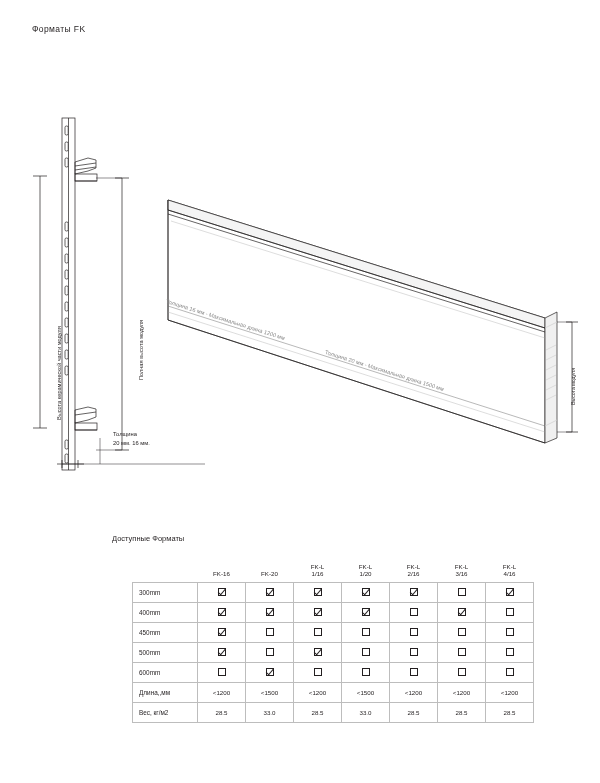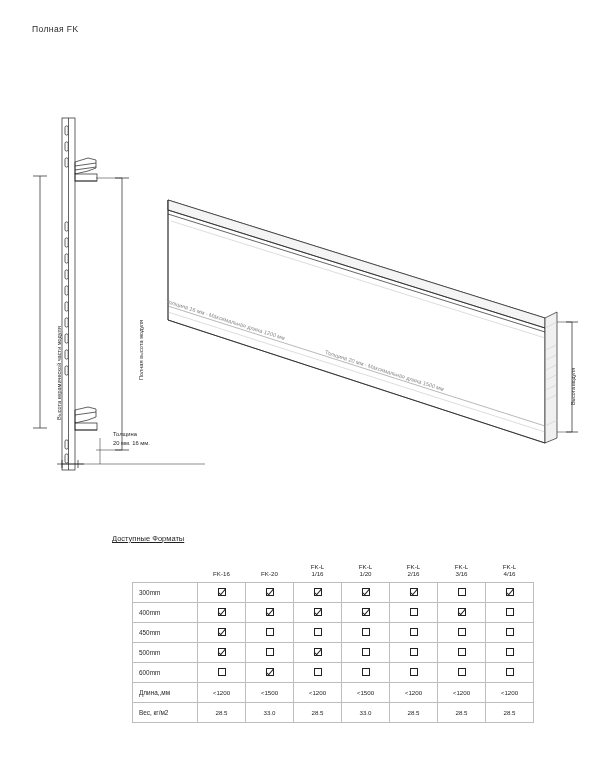--- a/index.html
+++ b/index.html
@@ -33,21 +33,20 @@
     top: 50px;
     width: 600px;
     height: 450px;
   }
   .formats-label {
     position: absolute;
     left: 112px;
     top: 534px;
     font-size: 7.5px;
     color: #231f20;
-    text-decoration: underline;
   }
   table.formats {
     position: absolute;
     left: 132px;
     top: 552px;
     border-collapse: collapse;
     font-size: 6.2px;
     color: #231f20;
   }
   table.formats th, table.formats td {
@@ -117,21 +116,21 @@
     line-height: 1.5;
     color: #231f20;
     white-space: nowrap;
   }
 </style>
 </head>
 <body>
 
 <div class="page">
 
-  <div class="title">Полная FK</div>
+  <div class="title">Форматы FK</div>
 
   <div class="diagram">
     <svg width="600" height="450" viewBox="0 0 600 450" xmlns="http://www.w3.org/2000/svg">
       <g stroke="#231f20" fill="none" stroke-width="0.7">
 
         <rect x="62" y="68" width="13" height="352"></rect>
         <line x1="68.5" y1="68" x2="68.5" y2="420"></line>
 
         <g fill="#ffffff">
           <rect x="65" y="76" width="3.2" height="9" rx="1.4"></rect>

